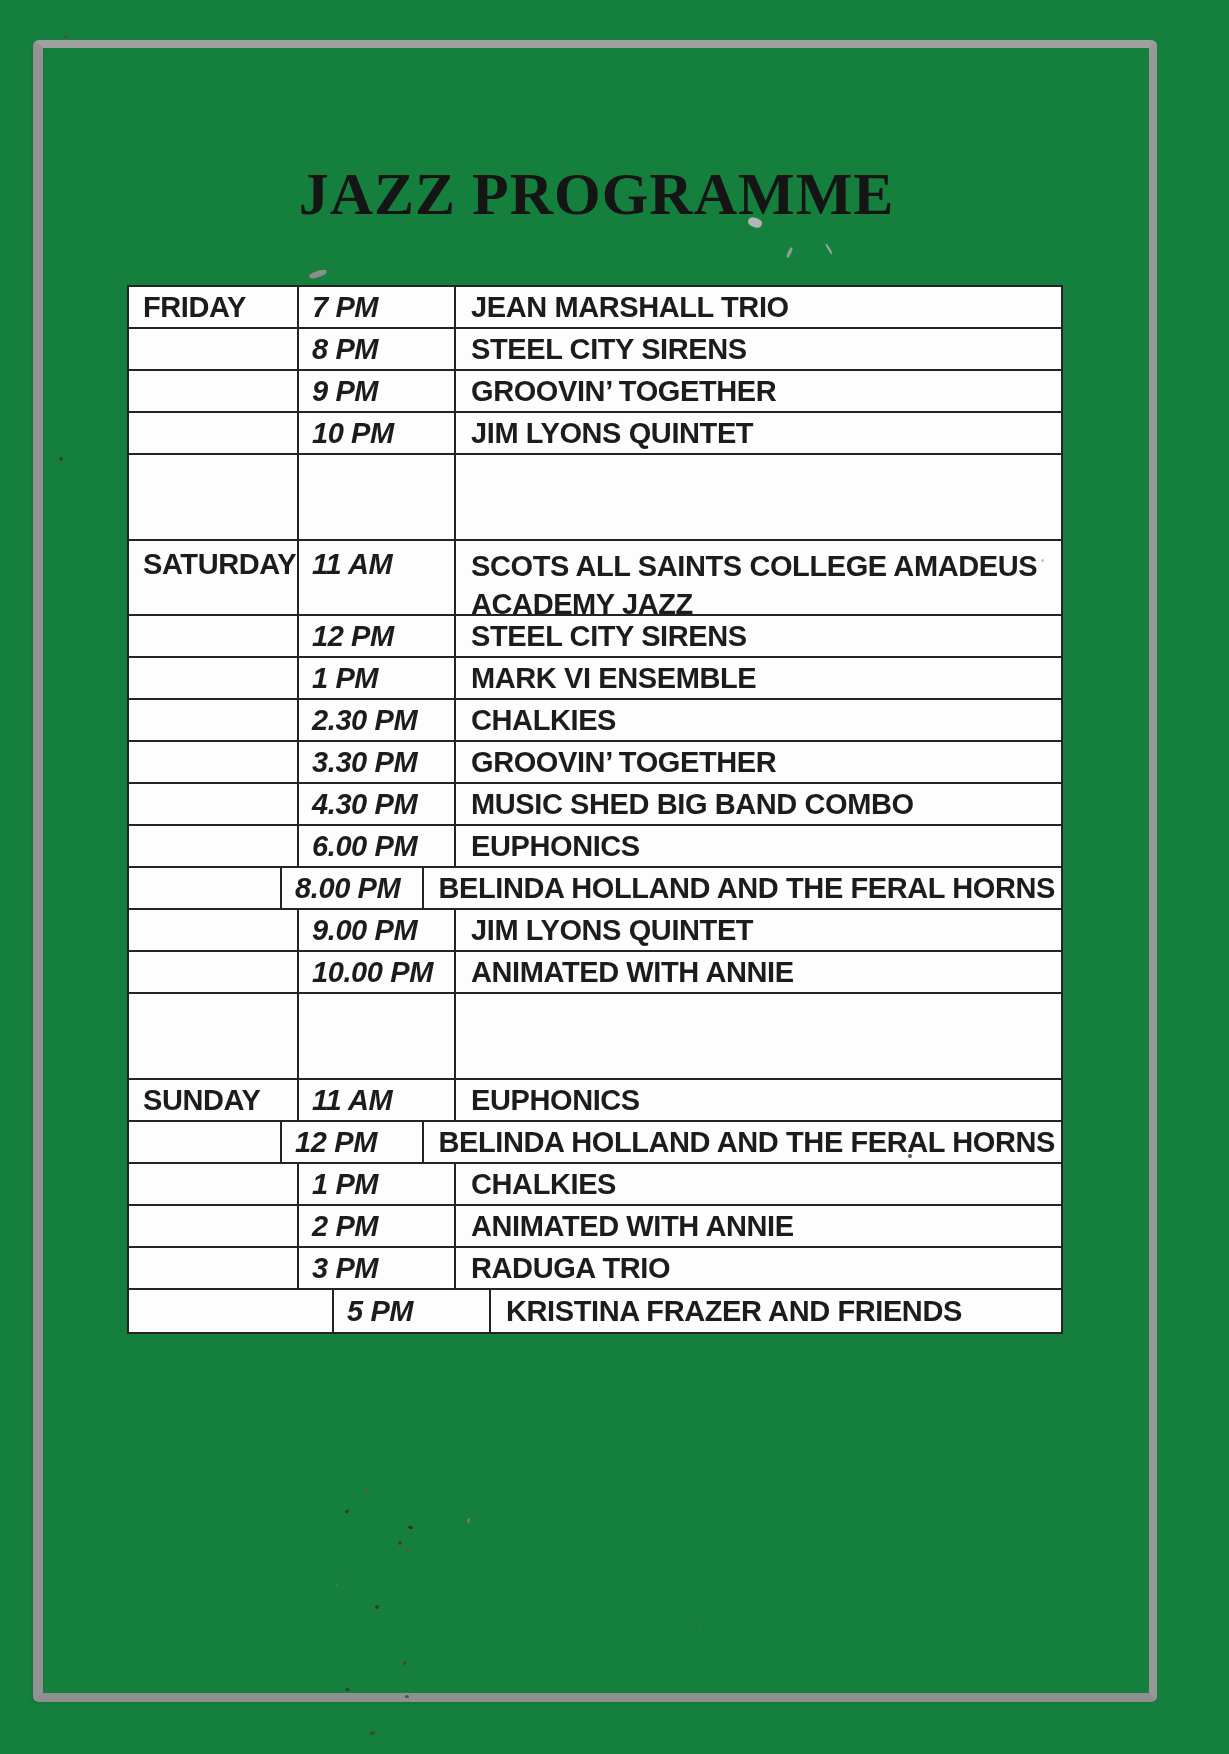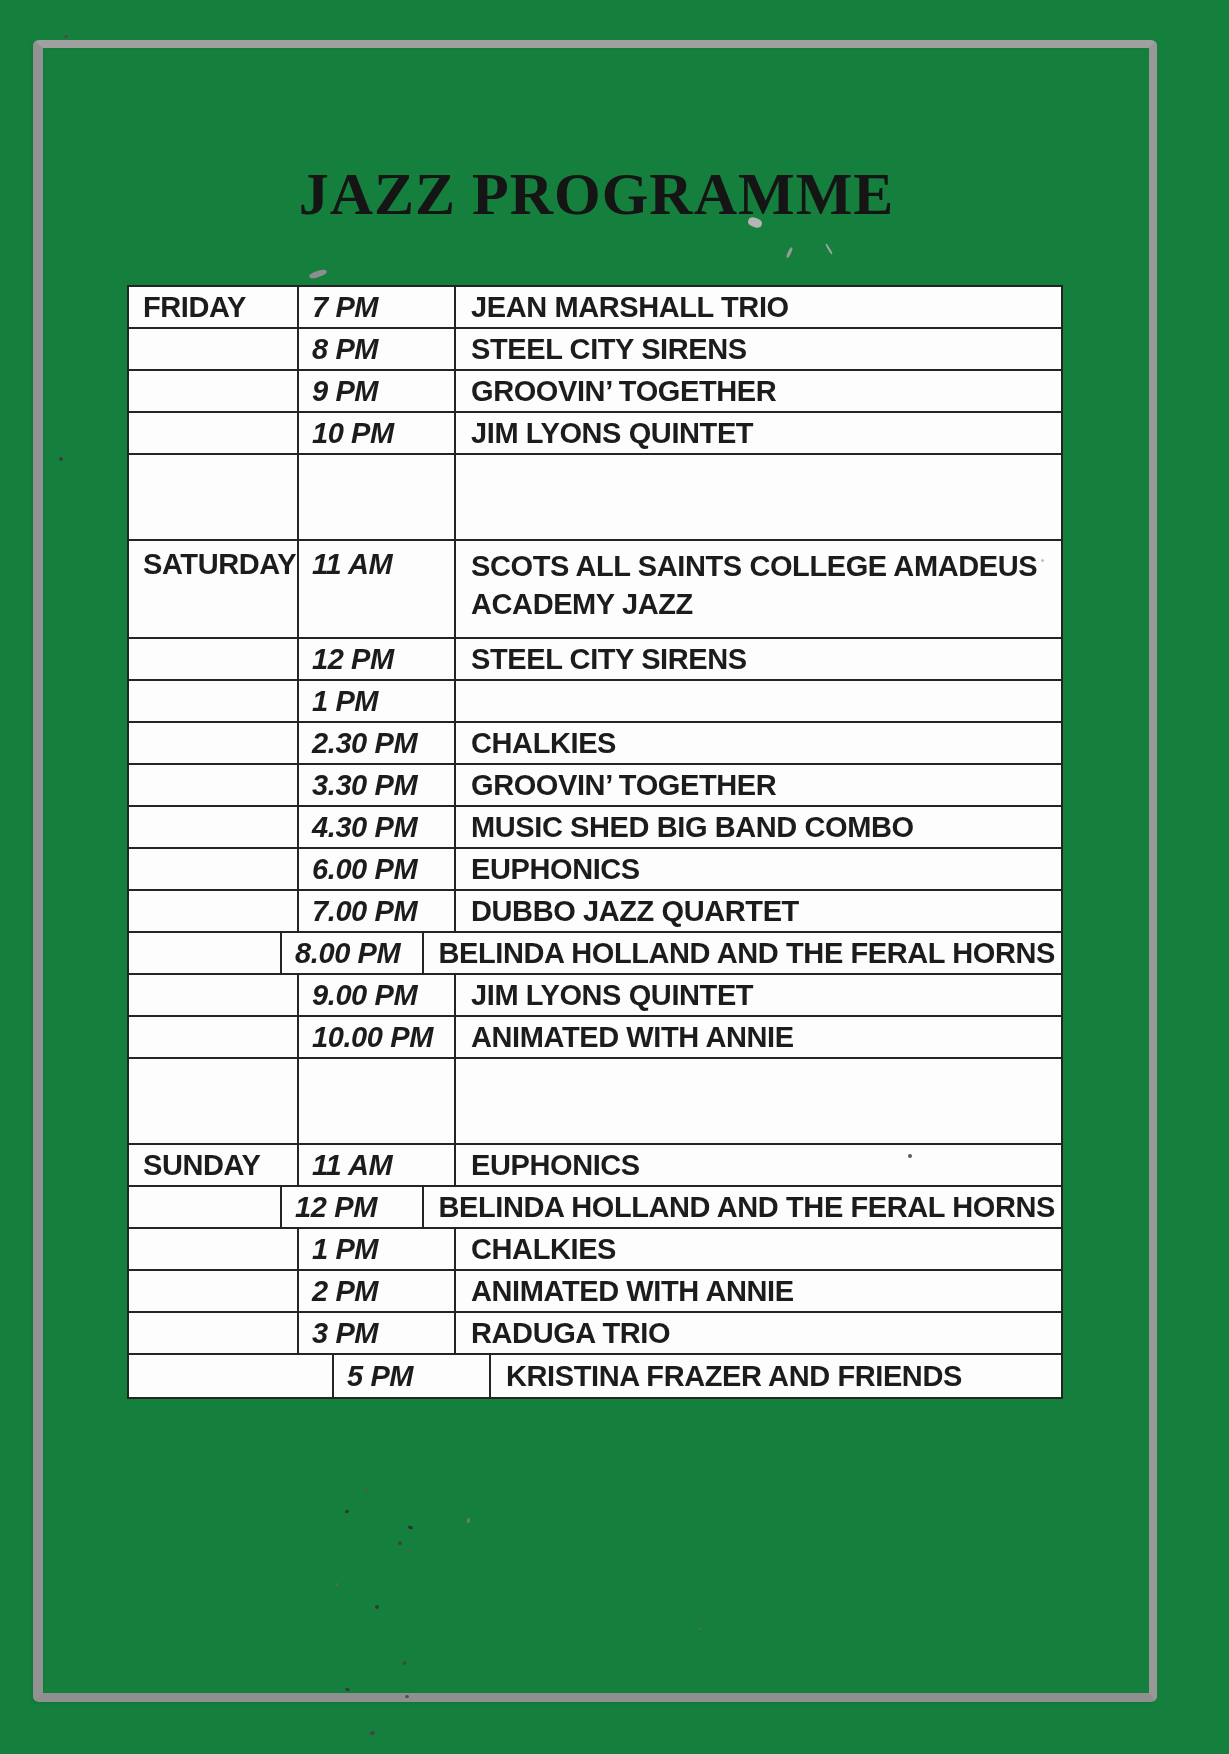--- a/index.html
+++ b/index.html
@@ -24,21 +24,21 @@
   .table{
     position:absolute;left:127px;top:285px;width:936px;
     box-sizing:border-box;border:2px solid #242424;background:#fdfdfd;
   }
   .row{
     display:flex;box-sizing:border-box;height:42px;
     border-bottom:2px solid #242424;align-items:stretch;
   }
   .row:last-child{border-bottom:none;padding-left:35px;}
   .row.spacer{height:86px;}
-  .row.double{height:98px;}
+  .row.double{height:75px;}
   .cell{
     box-sizing:border-box;display:flex;align-items:center;
     font-size:29px;font-weight:700;color:#1c1c1c;
     letter-spacing:-0.4px;white-space:nowrap;overflow:visible;
   }
   .cell.day{width:170px;border-right:2px solid #242424;padding-left:14px;}
   .cell.time{width:157px;border-right:2px solid #242424;padding-left:13px;font-style:italic;}
   .cell.act{flex:1;padding-left:15px;padding-right:6px;}
   .row.double .cell{align-items:flex-start;padding-top:7px;}
   .row.double .cell.act{white-space:normal;line-height:1.3;}
@@ -83,45 +83,41 @@
         <div class="cell act">SCOTS ALL SAINTS COLLEGE AMADEUS ACADEMY JAZZ</div>
       </div>
       <div class="row normal">
         <div class="cell day"></div>
         <div class="cell time">12 PM</div>
         <div class="cell act">STEEL CITY SIRENS</div>
       </div>
       <div class="row normal">
         <div class="cell day"></div>
         <div class="cell time">1 PM</div>
+        <div class="cell act">MARK VI ENSEMBLE</div>
       </div>
       <div class="row normal">
         <div class="cell day"></div>
         <div class="cell time">2.30 PM</div>
         <div class="cell act">CHALKIES</div>
       </div>
       <div class="row normal">
         <div class="cell day"></div>
         <div class="cell time">3.30 PM</div>
         <div class="cell act">GROOVIN’ TOGETHER</div>
       </div>
       <div class="row normal">
         <div class="cell day"></div>
         <div class="cell time">4.30 PM</div>
         <div class="cell act">MUSIC SHED BIG BAND COMBO</div>
       </div>
       <div class="row normal">
         <div class="cell day"></div>
         <div class="cell time">6.00 PM</div>
         <div class="cell act">EUPHONICS</div>
-      </div>
-      <div class="row normal">
-        <div class="cell day"></div>
-        <div class="cell time">7.00 PM</div>
-        <div class="cell act">DUBBO JAZZ QUARTET</div>
       </div>
       <div class="row normal">
         <div class="cell day"></div>
         <div class="cell time">8.00 PM</div>
         <div class="cell act">BELINDA HOLLAND AND THE FERAL HORNS</div>
       </div>
       <div class="row normal">
         <div class="cell day"></div>
         <div class="cell time">9.00 PM</div>
         <div class="cell act">JIM LYONS QUINTET</div>

